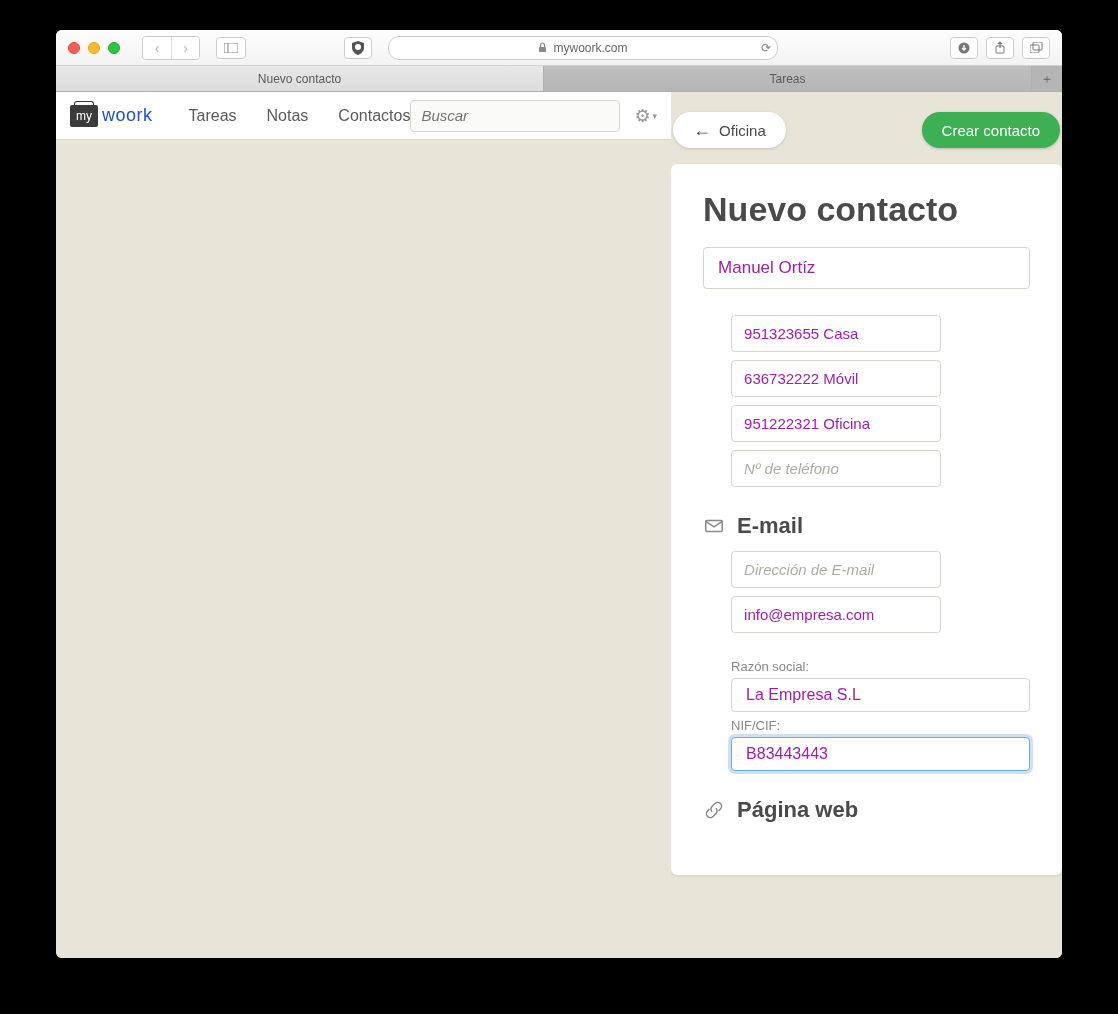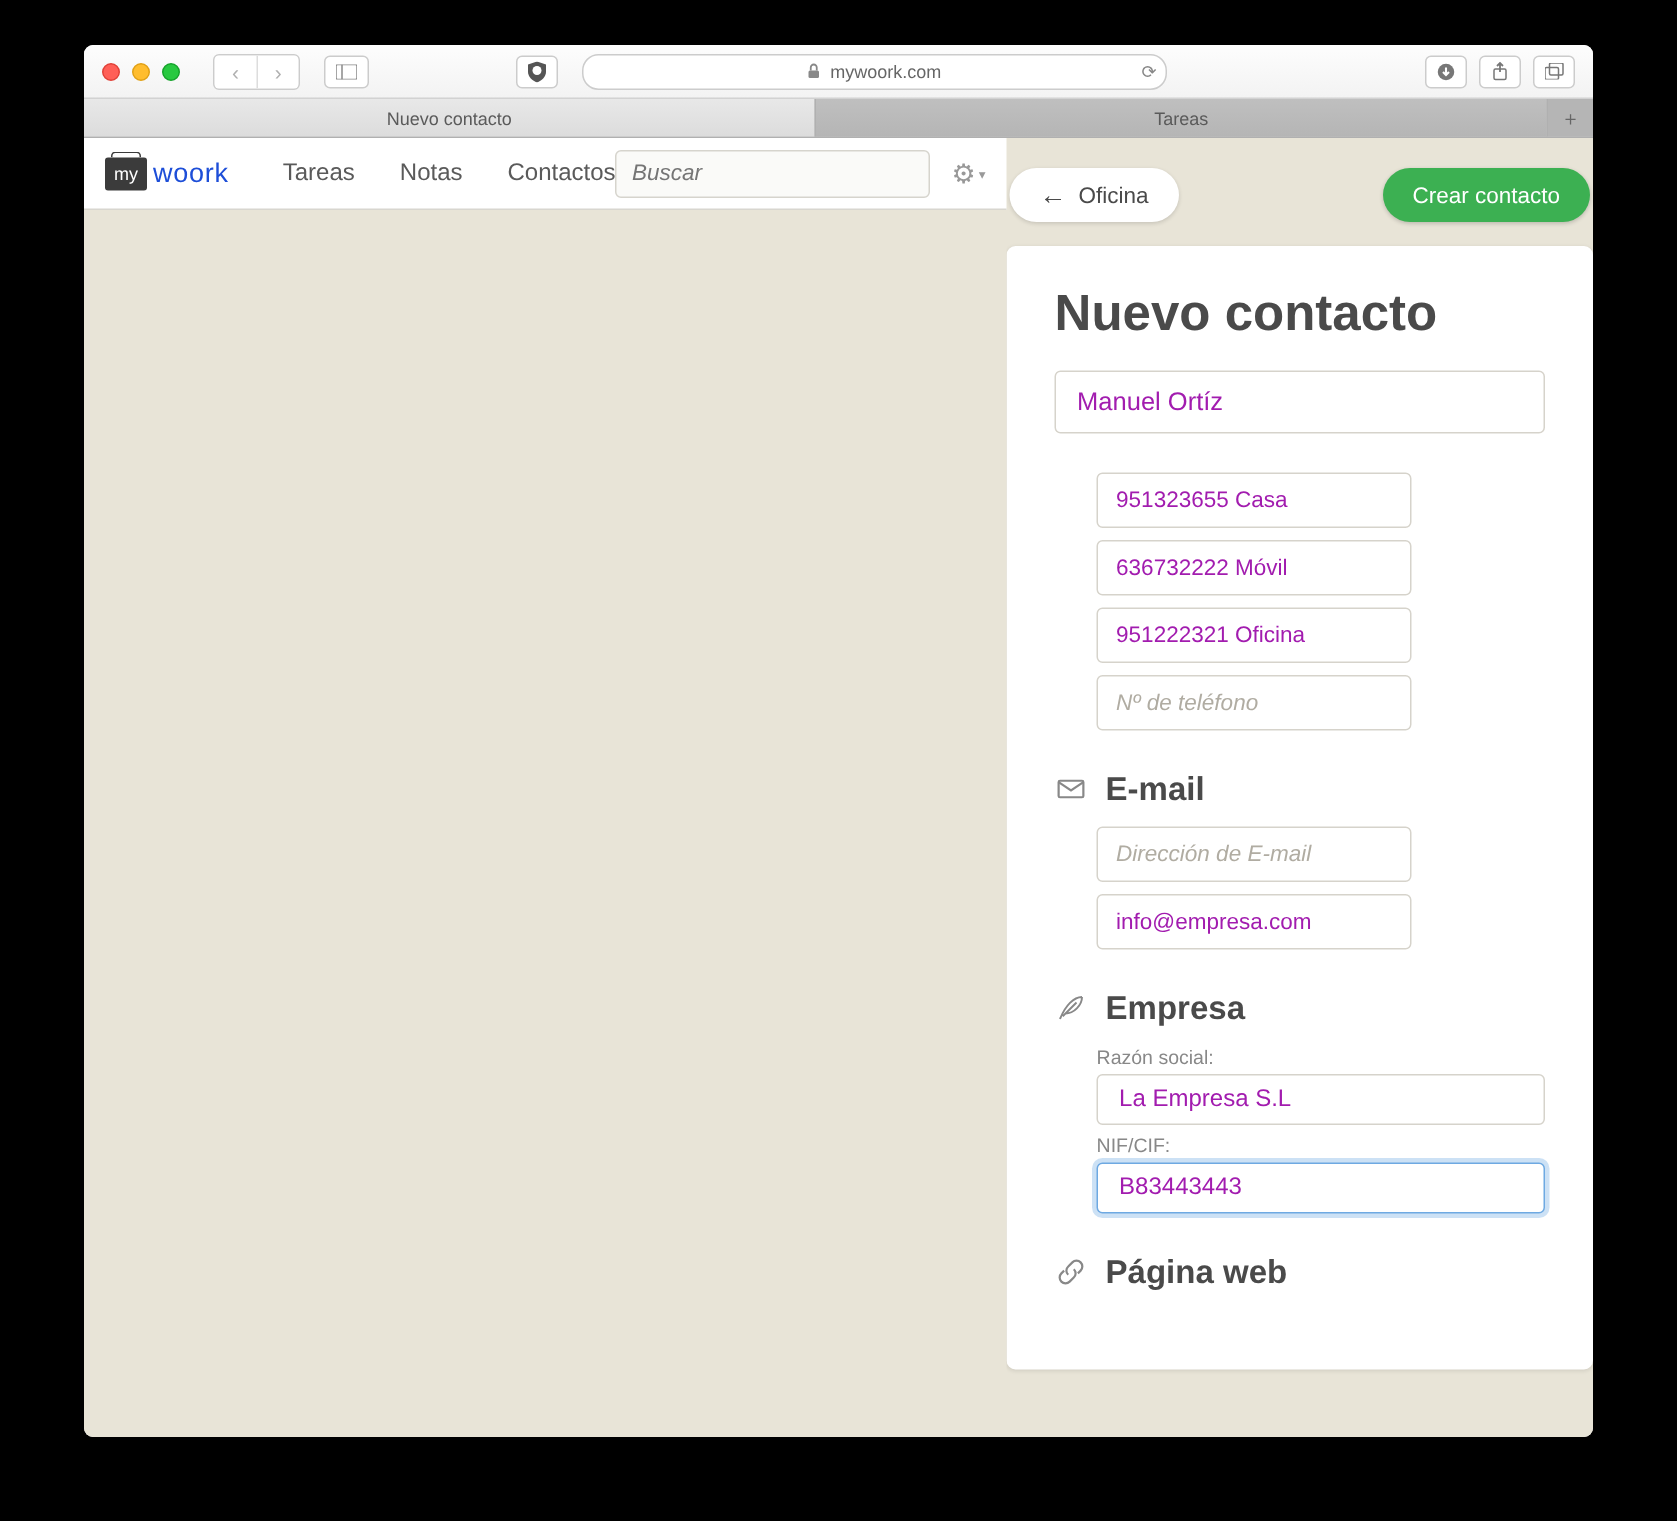--- a/index.html
+++ b/index.html
@@ -195,26 +195,20 @@
                 <div class="section-title">E-mail</div>
               </div>
               <div class="indent field-stack">
                 <input class="input" placeholder="Dirección de E-mail" style="">
                 <input class="input" value="info@empresa.com" style="">
               </div>
             </div>
 
             
             <div class="section">
-              <div class="section-head">
-                <svg class="section-icon" viewBox="0 0 24 24" fill="none" stroke="currentColor" stroke-width="1.4">
-                    <path d="M20 4 C14 4 8 10 4 20 M20 4 C20 10 14 16 8 16 M16 8 L6 18"></path>
-                  </svg>
-                <div class="section-title">Empresa</div>
-              </div>
               <div class="sub-label">Razón social:</div>
               <div class="indent full"><input class="input" value="La Empresa S.L" style=""></div>
               <div class="sub-label">NIF/CIF:</div>
               <div class="indent full"><input class="input focused" value="B83443443" style=""></div>
             </div>
 
             
             <div class="section">
               <div class="section-head">
                 <svg class="section-icon" viewBox="0 0 24 24" fill="none" stroke="currentColor" stroke-width="1.6">

